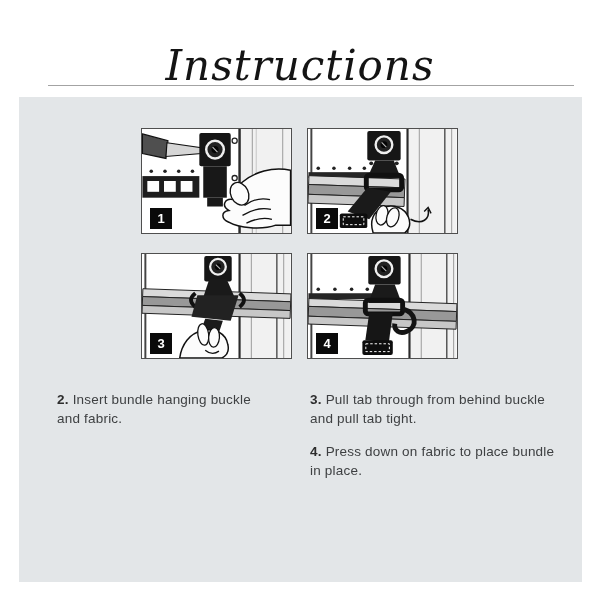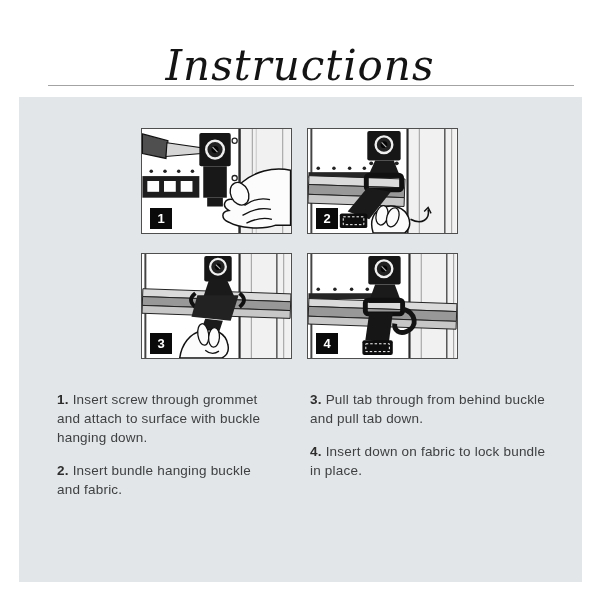--- a/index.html
+++ b/index.html
@@ -202,27 +202,24 @@
           <path d="M96,56 C110,60 112,74 100,79 C93,82 87,78 88,71" fill="none" stroke="#141414" stroke-width="5"></path>
           <polygon points="62,60 86,60 82,90 58,88" fill="#161616"></polygon>
           <rect x="55" y="88" width="31" height="15" rx="2" fill="#0d0d0d"></rect>
           <rect x="58.5" y="91.5" width="24" height="8" fill="none" stroke="#fff" stroke-width="1" stroke-dasharray="2.5 2"></rect>
         </g>
       </svg>
       <span class="badge">4</span>
     </figure>
 
     <div class="col col-left">
-      <p class="step"><b class="num">1.</b> <span class="body">Insert screw through grommet
-and attach to surface with buckle
-hanging down.</span></p>
       <p class="step"><b class="num">2.</b> <span class="body">Insert bundle hanging buckle
 and fabric.</span></p>
     </div>
     <div class="col col-right">
       <p class="step"><b class="num">3.</b> <span class="body">Pull tab through from behind buckle
-and pull tab down.</span></p>
-      <p class="step"><b class="num">4.</b> <span class="body">Insert down on fabric to lock bundle
+and pull tab tight.</span></p>
+      <p class="step"><b class="num">4.</b> <span class="body">Press down on fabric to place bundle
 in place.</span></p>
     </div>
 
   </div>
 </div>
 
 </body></html>

